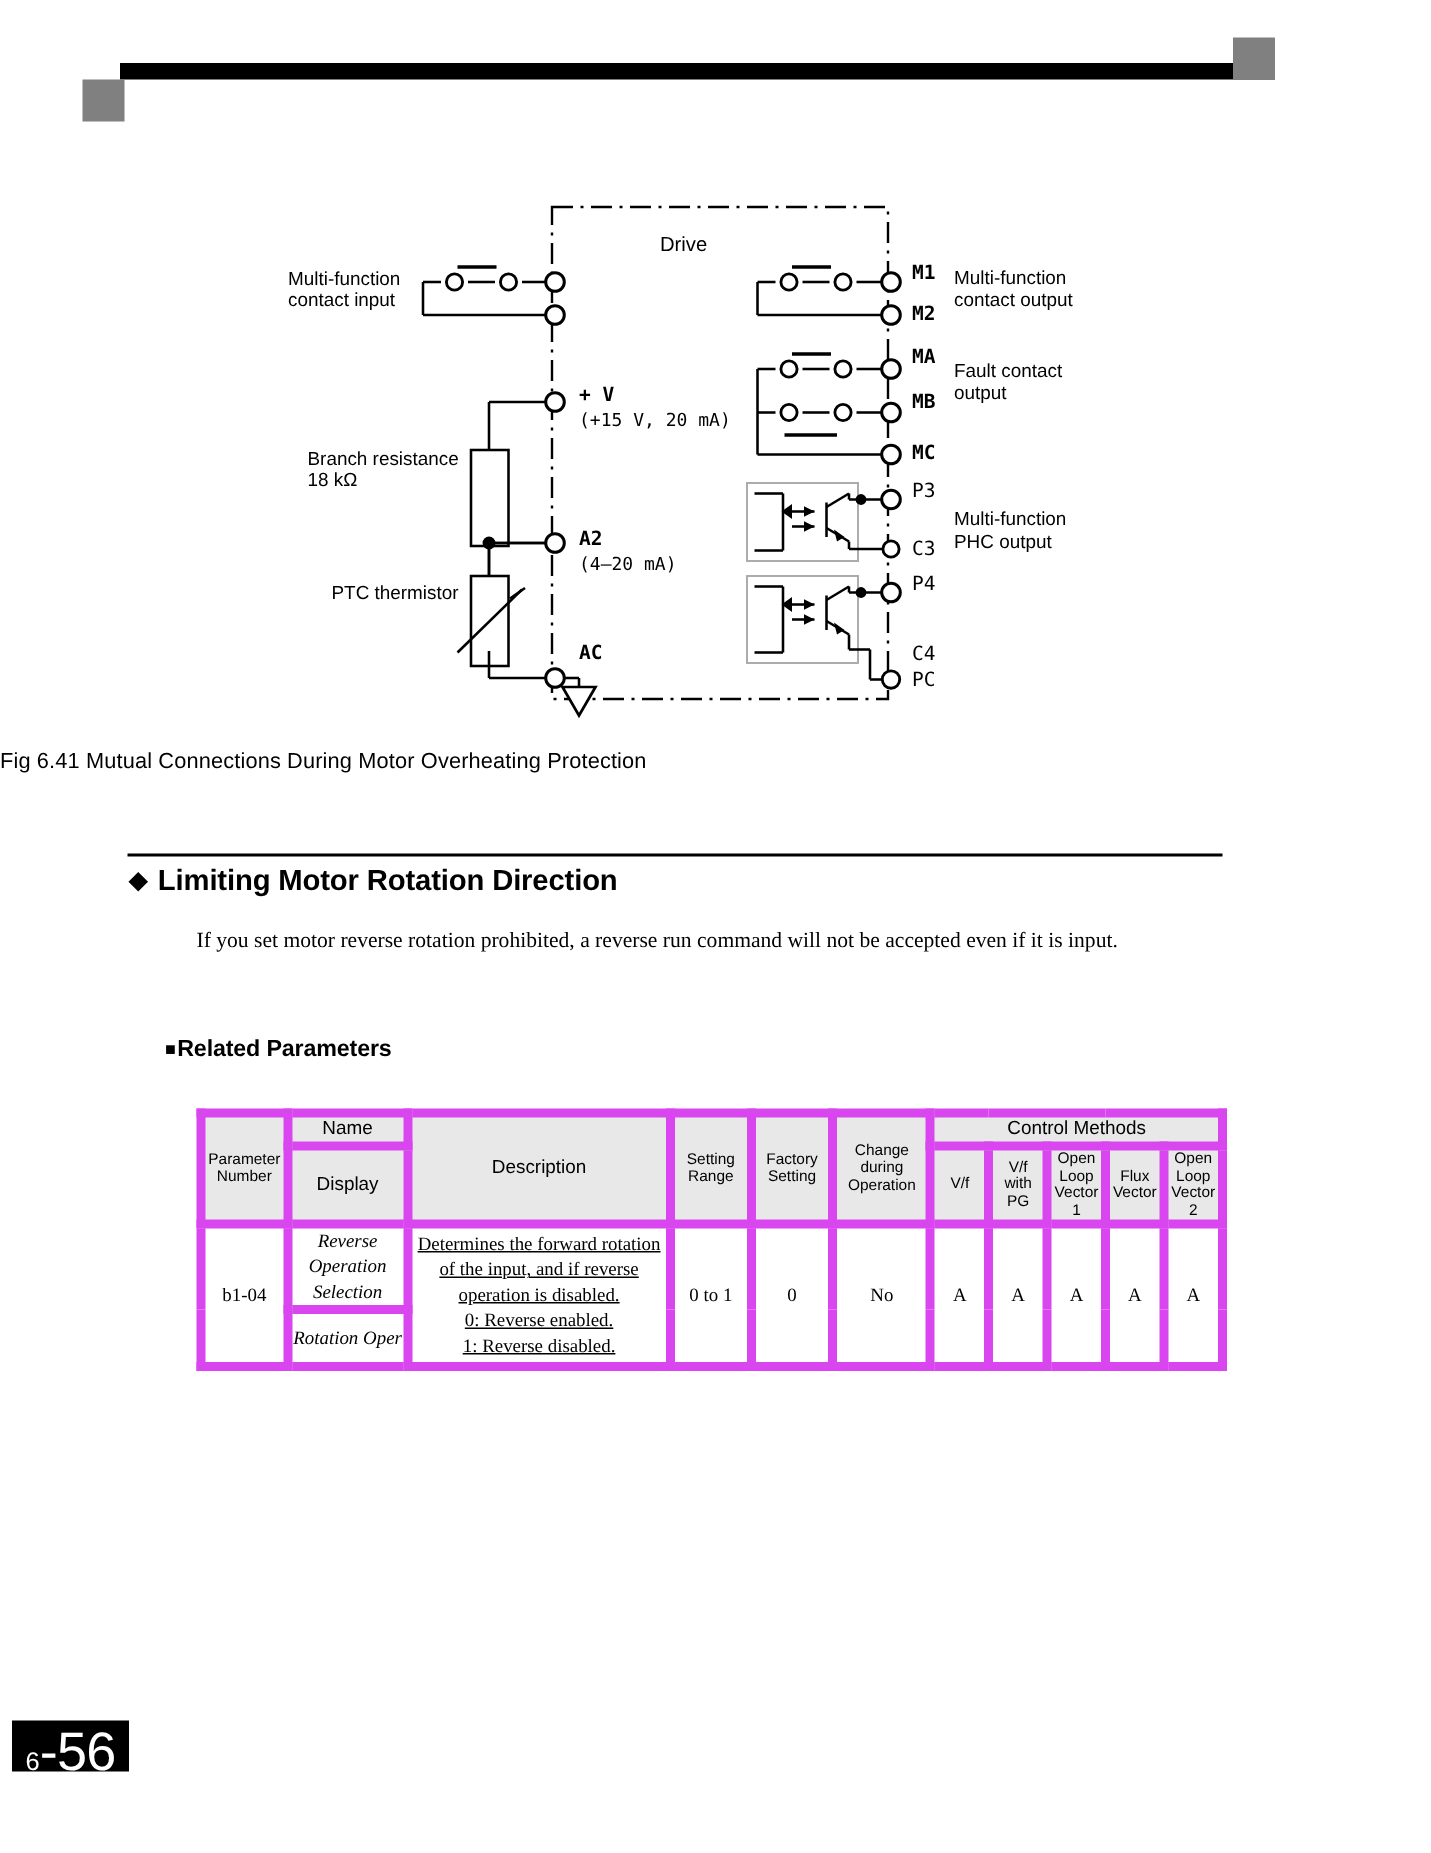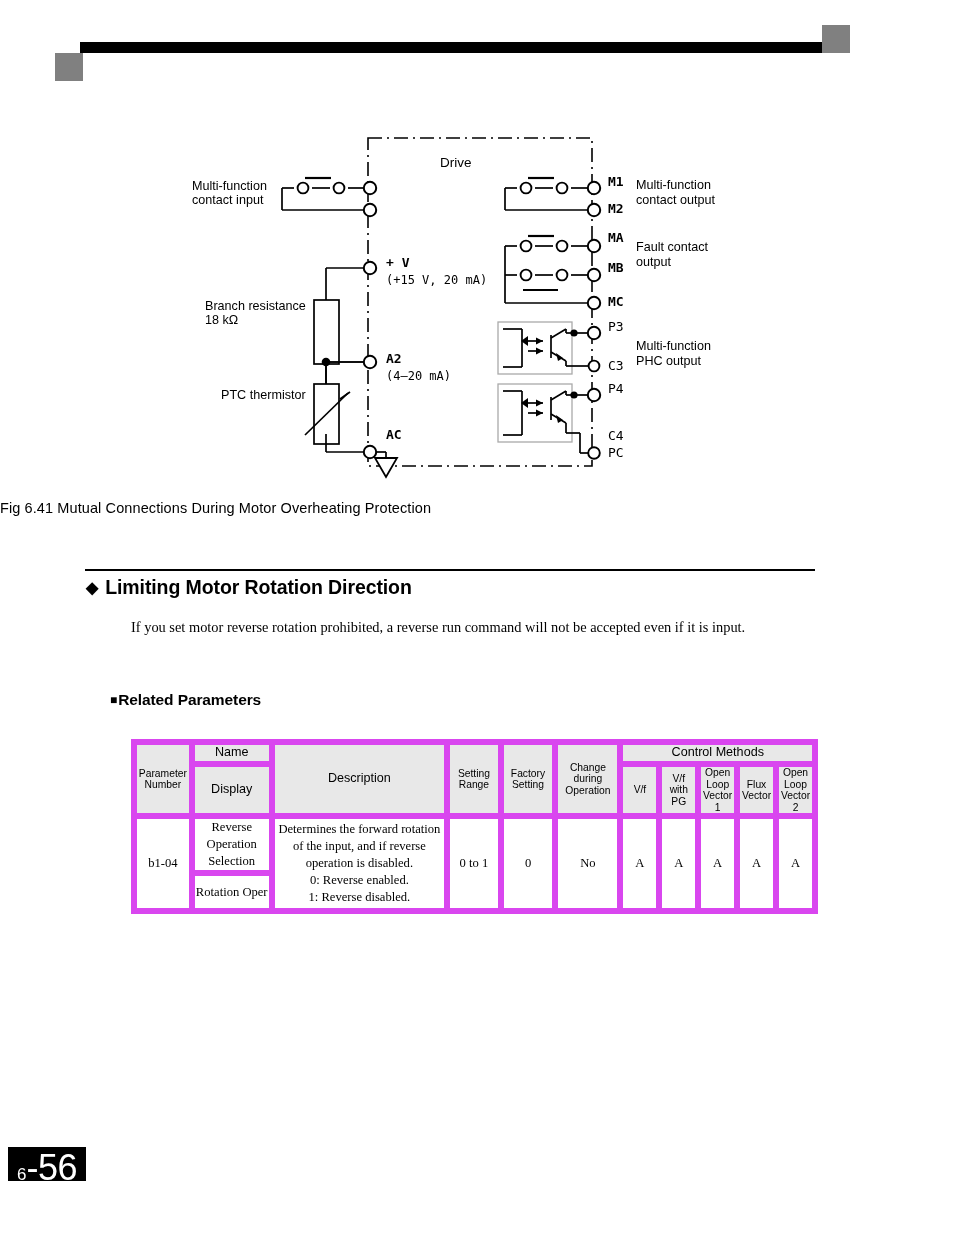--- a/index.html
+++ b/index.html
@@ -38,22 +38,22 @@
        width:687px;table-layout:fixed;}
   .tbl td,.tbl th{border:6px solid #d946ef;text-align:center;vertical-align:middle;
        font-weight:normal;padding:0;}
   .tbl thead td{background:#e8e8e8;font-size:10.3px;line-height:11.6px;
        font-family:"Liberation Sans",sans-serif;}
   .tbl thead td.big{font-size:12.6px;}
   .tbl tbody td{background:#fff;font-family:"Liberation Serif",serif;font-size:12.6px;}
   .c-num{width:55px;} .c-name{width:76px;} .c-desc{width:167px;}
   .c-sr{width:51px;} .c-fs{width:52px;} .c-cd{width:62px;}
   .c-cm{width:37px;}
-  .nm-cell{text-align:left;padding:5px 0 5px 7px;line-height:17px;}
-  .dsc-cell{text-align:left;padding:5px 6px 4px 8px;line-height:17px;}
+  .nm-cell{text-align:left;padding:5px 0 5px 7px;line-height:17px;font-style:italic;}
+  .dsc-cell{text-align:left;padding:5px 6px 4px 8px;line-height:17px;text-decoration:underline;}
   .h-name{height:22px;} .h-disp{height:46px;}
 
   
   .foot{position:absolute;left:8px;top:1147px;width:78px;height:34px;background:#000;
         color:#fff;display:flex;align-items:baseline;justify-content:center;}
   .foot .s{font-size:17px;} .foot .b{font-size:36px;letter-spacing:-.5px;}
 </style>
 </head>
 <body>
 

